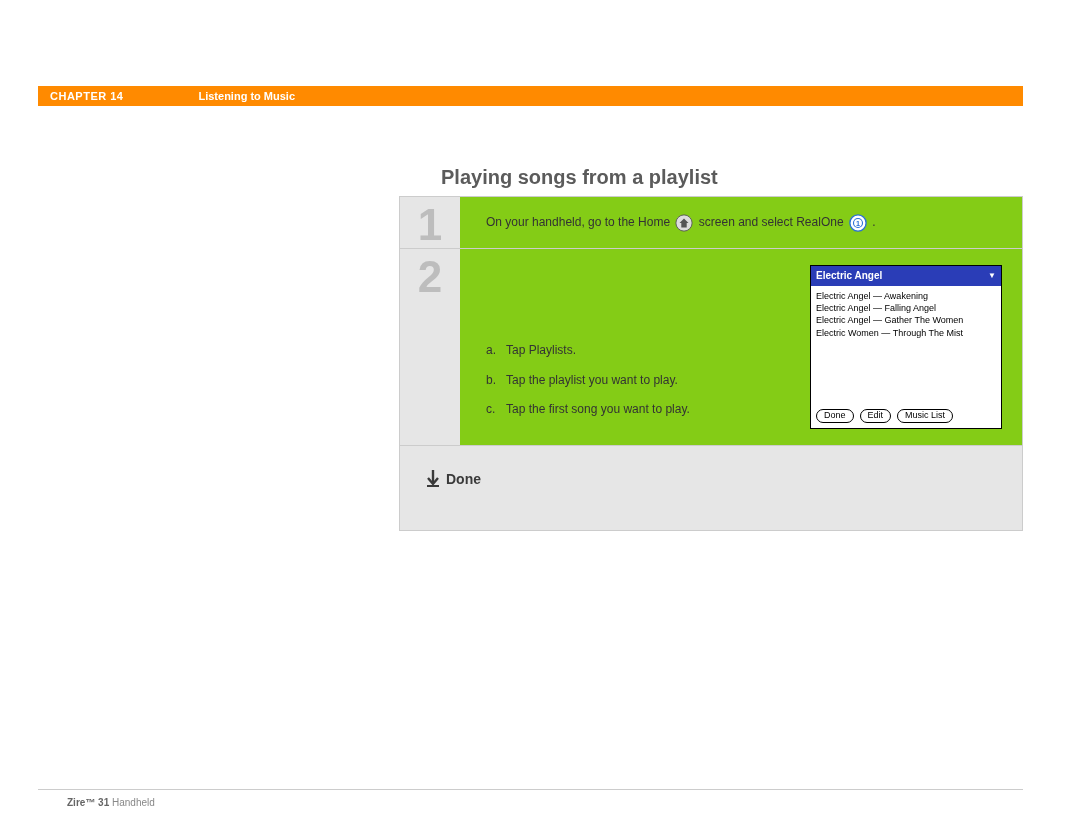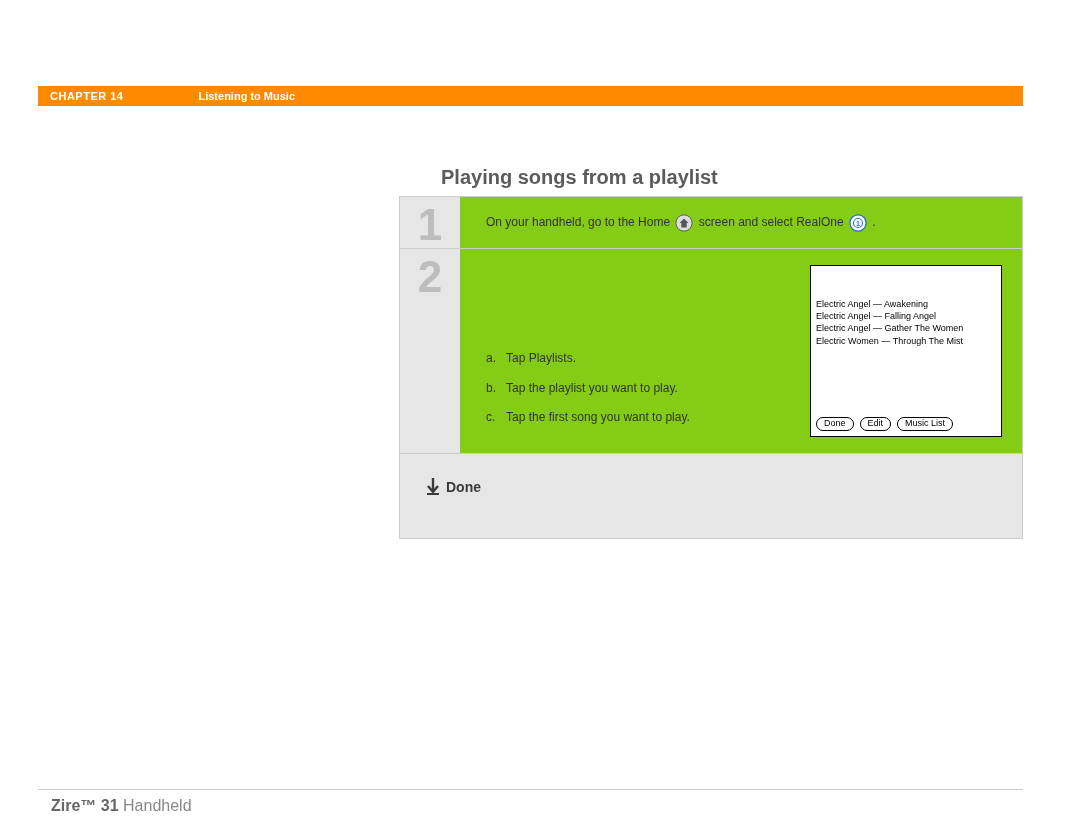--- a/index.html
+++ b/index.html
@@ -100,21 +100,20 @@
     justify-content: space-between;
     align-items: center;
   }
   .pl-dropdown-arrow { font-size: 8px; }
   .pl-body {
     padding: 4px 5px;
     min-height: 120px;
     font-size: 9px;
     color: #000;
     line-height: 1.35;
-    margin-top: 28px;
   }
   .pl-footer {
     display: flex;
     gap: 6px;
     padding: 3px 5px 5px;
   }
   .pl-btn {
     border: 1px solid #000;
     border-radius: 7px;
     padding: 0px 7px;
@@ -140,22 +139,22 @@
   .footer-rule {
     position: absolute;
     top: 789px;
     left: 38px;
     width: 985px;
     border-top: 1px solid #ccc;
   }
   .footer-left {
     position: absolute;
     top: 797px;
-    left: 51px;
-    font-size: 16px;
+    left: 67px;
+    font-size: 10px;
     color: #888;
   }
   .footer-left .bold { font-weight: bold; color: #666; }
   .footer-right {
     position: absolute;
     top: 840px;
     right: 58px;
     font-size: 16px;
     color: #888;
   }
@@ -214,20 +213,24 @@
             <span class="sub-text">Tap the playlist you want to play.</span>
           </li>
           <li>
             <span class="sub-letter">c.</span>
             <span class="sub-text">Tap the first song you want to play.</span>
           </li>
         </ul>
       </div>
 
       <div class="playlist-screenshot">
+        <div class="pl-header">
+          <span>Electric Angel</span>
+          <span class="pl-dropdown-arrow">▼</span>
+        </div>
         <div class="pl-body">
           <div>Electric Angel — Awakening</div>
           <div>Electric Angel — Falling Angel</div>
           <div>Electric Angel — Gather The Women</div>
           <div>Electric Women — Through The Mist</div>
         </div>
         <div class="pl-footer">
           <span class="pl-btn">Done</span>
           <span class="pl-btn">Edit</span>
           <span class="pl-btn">Music List</span>

